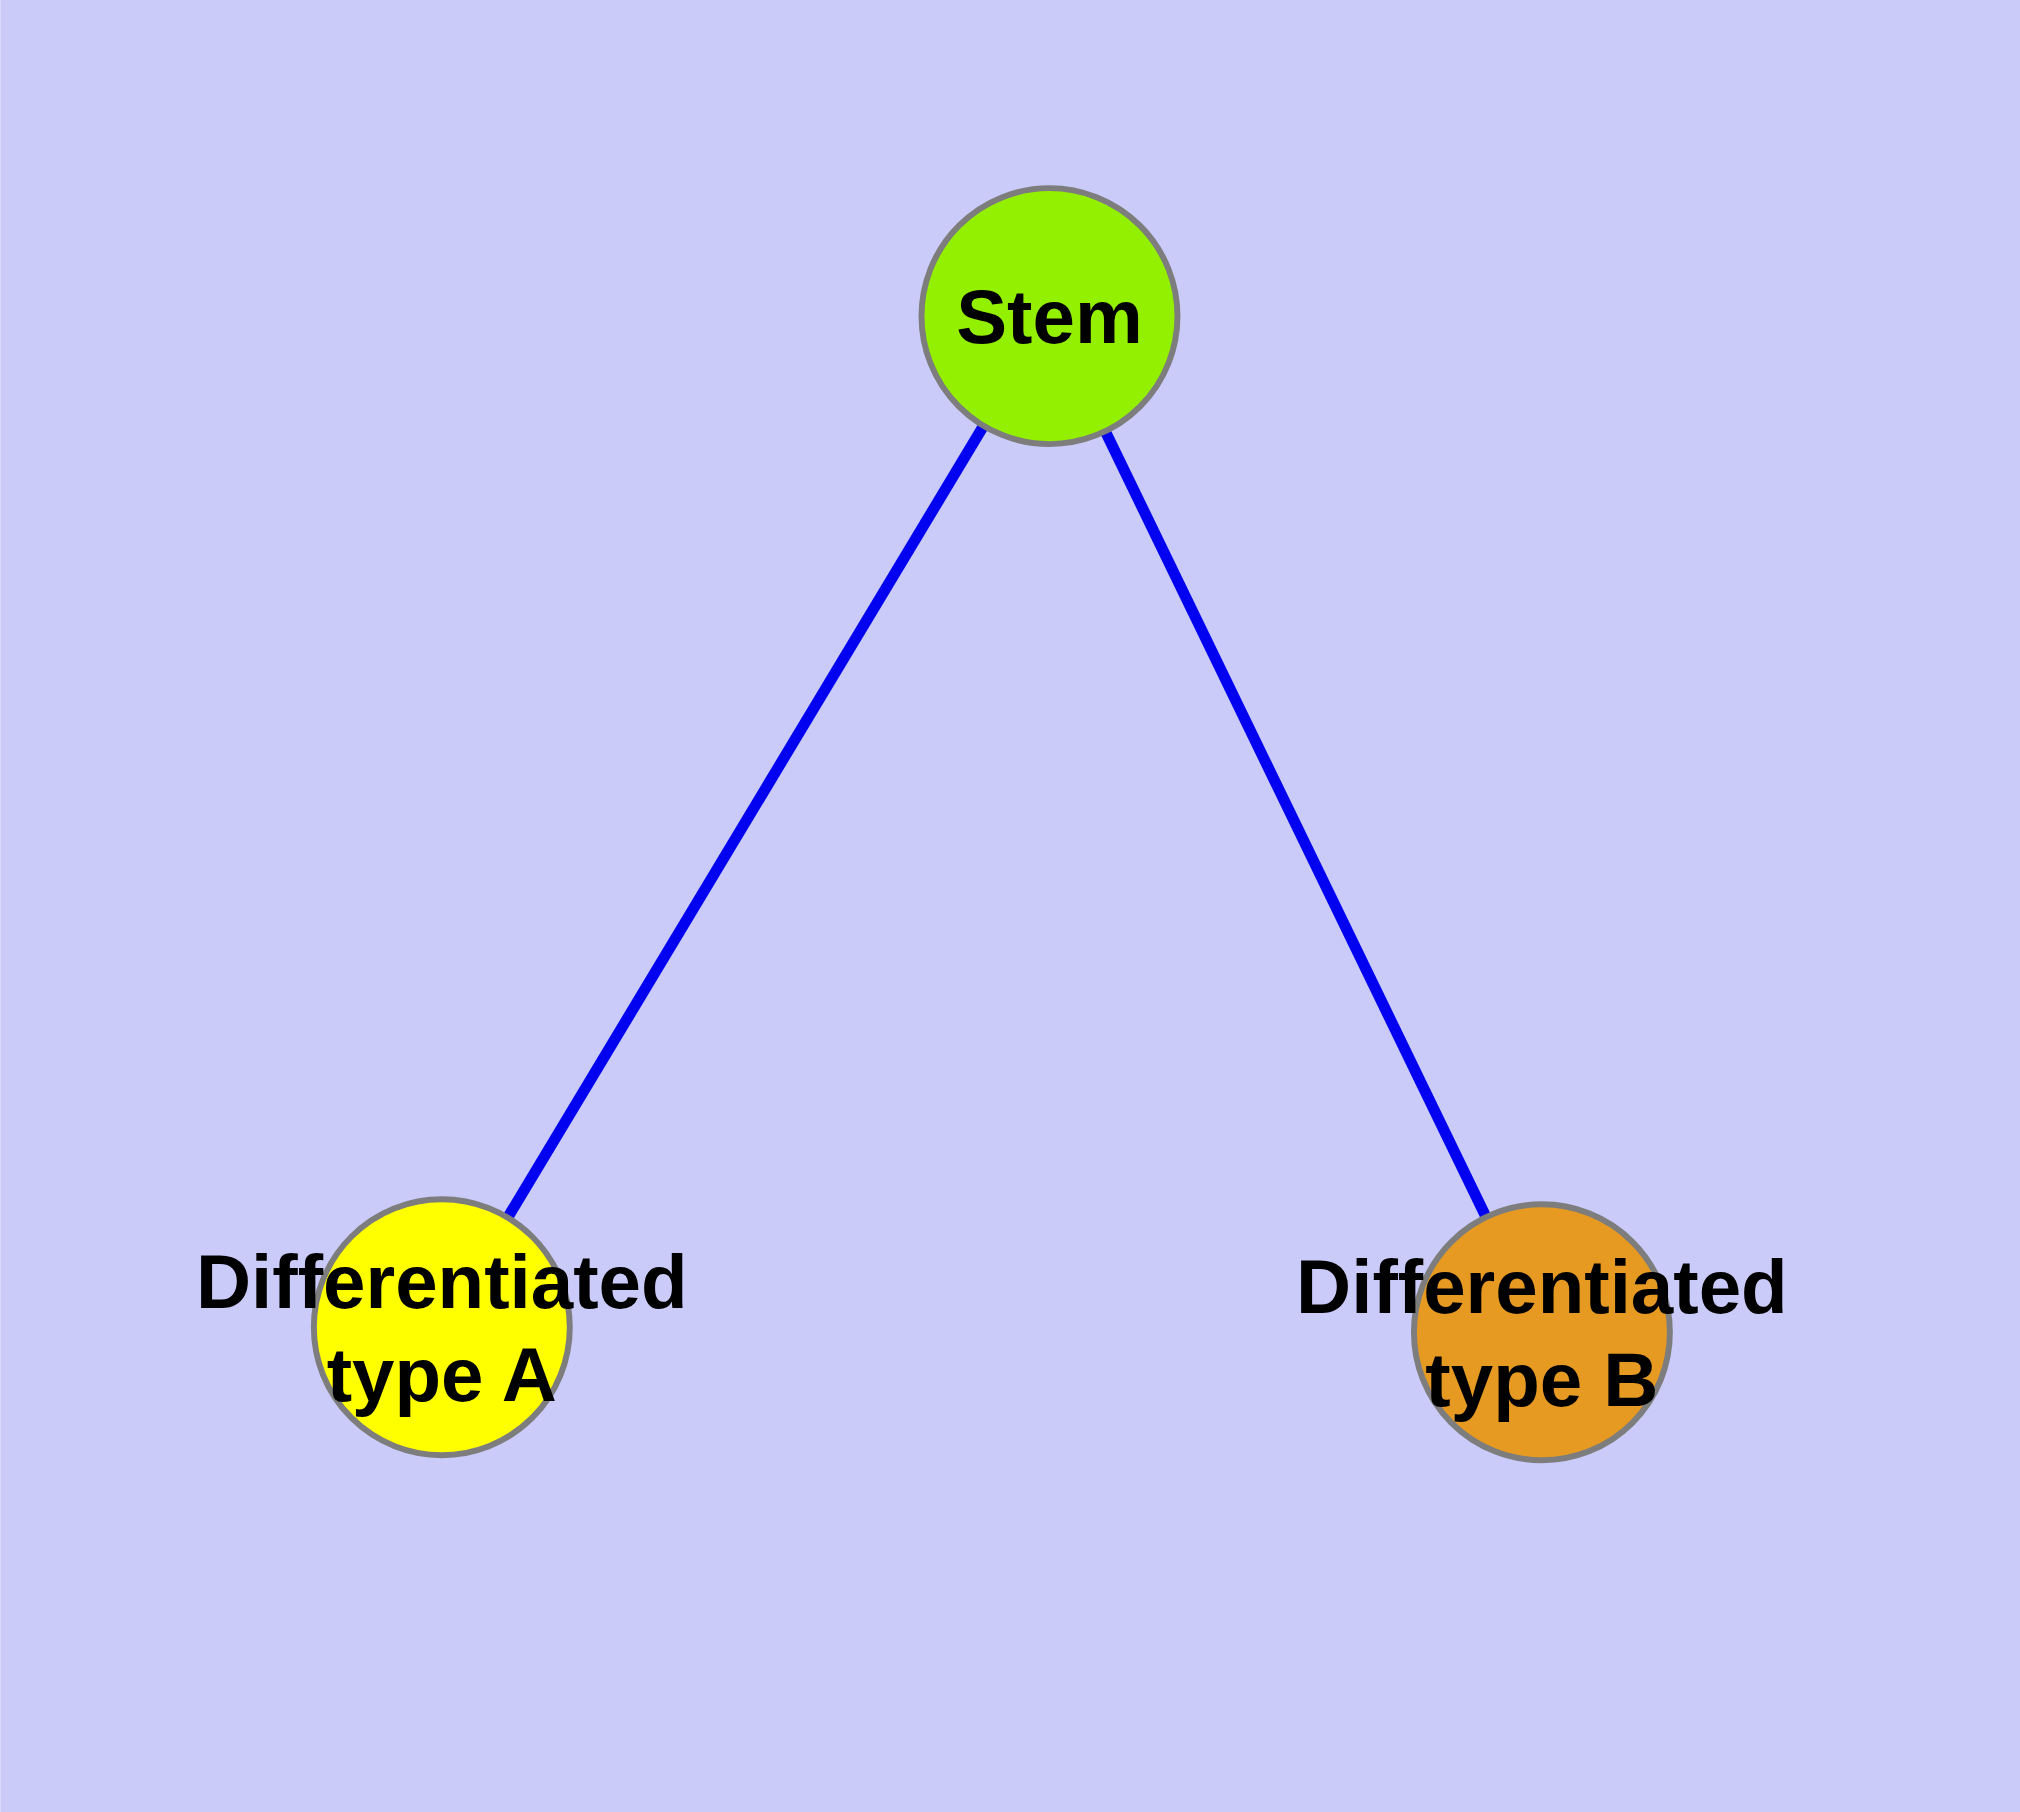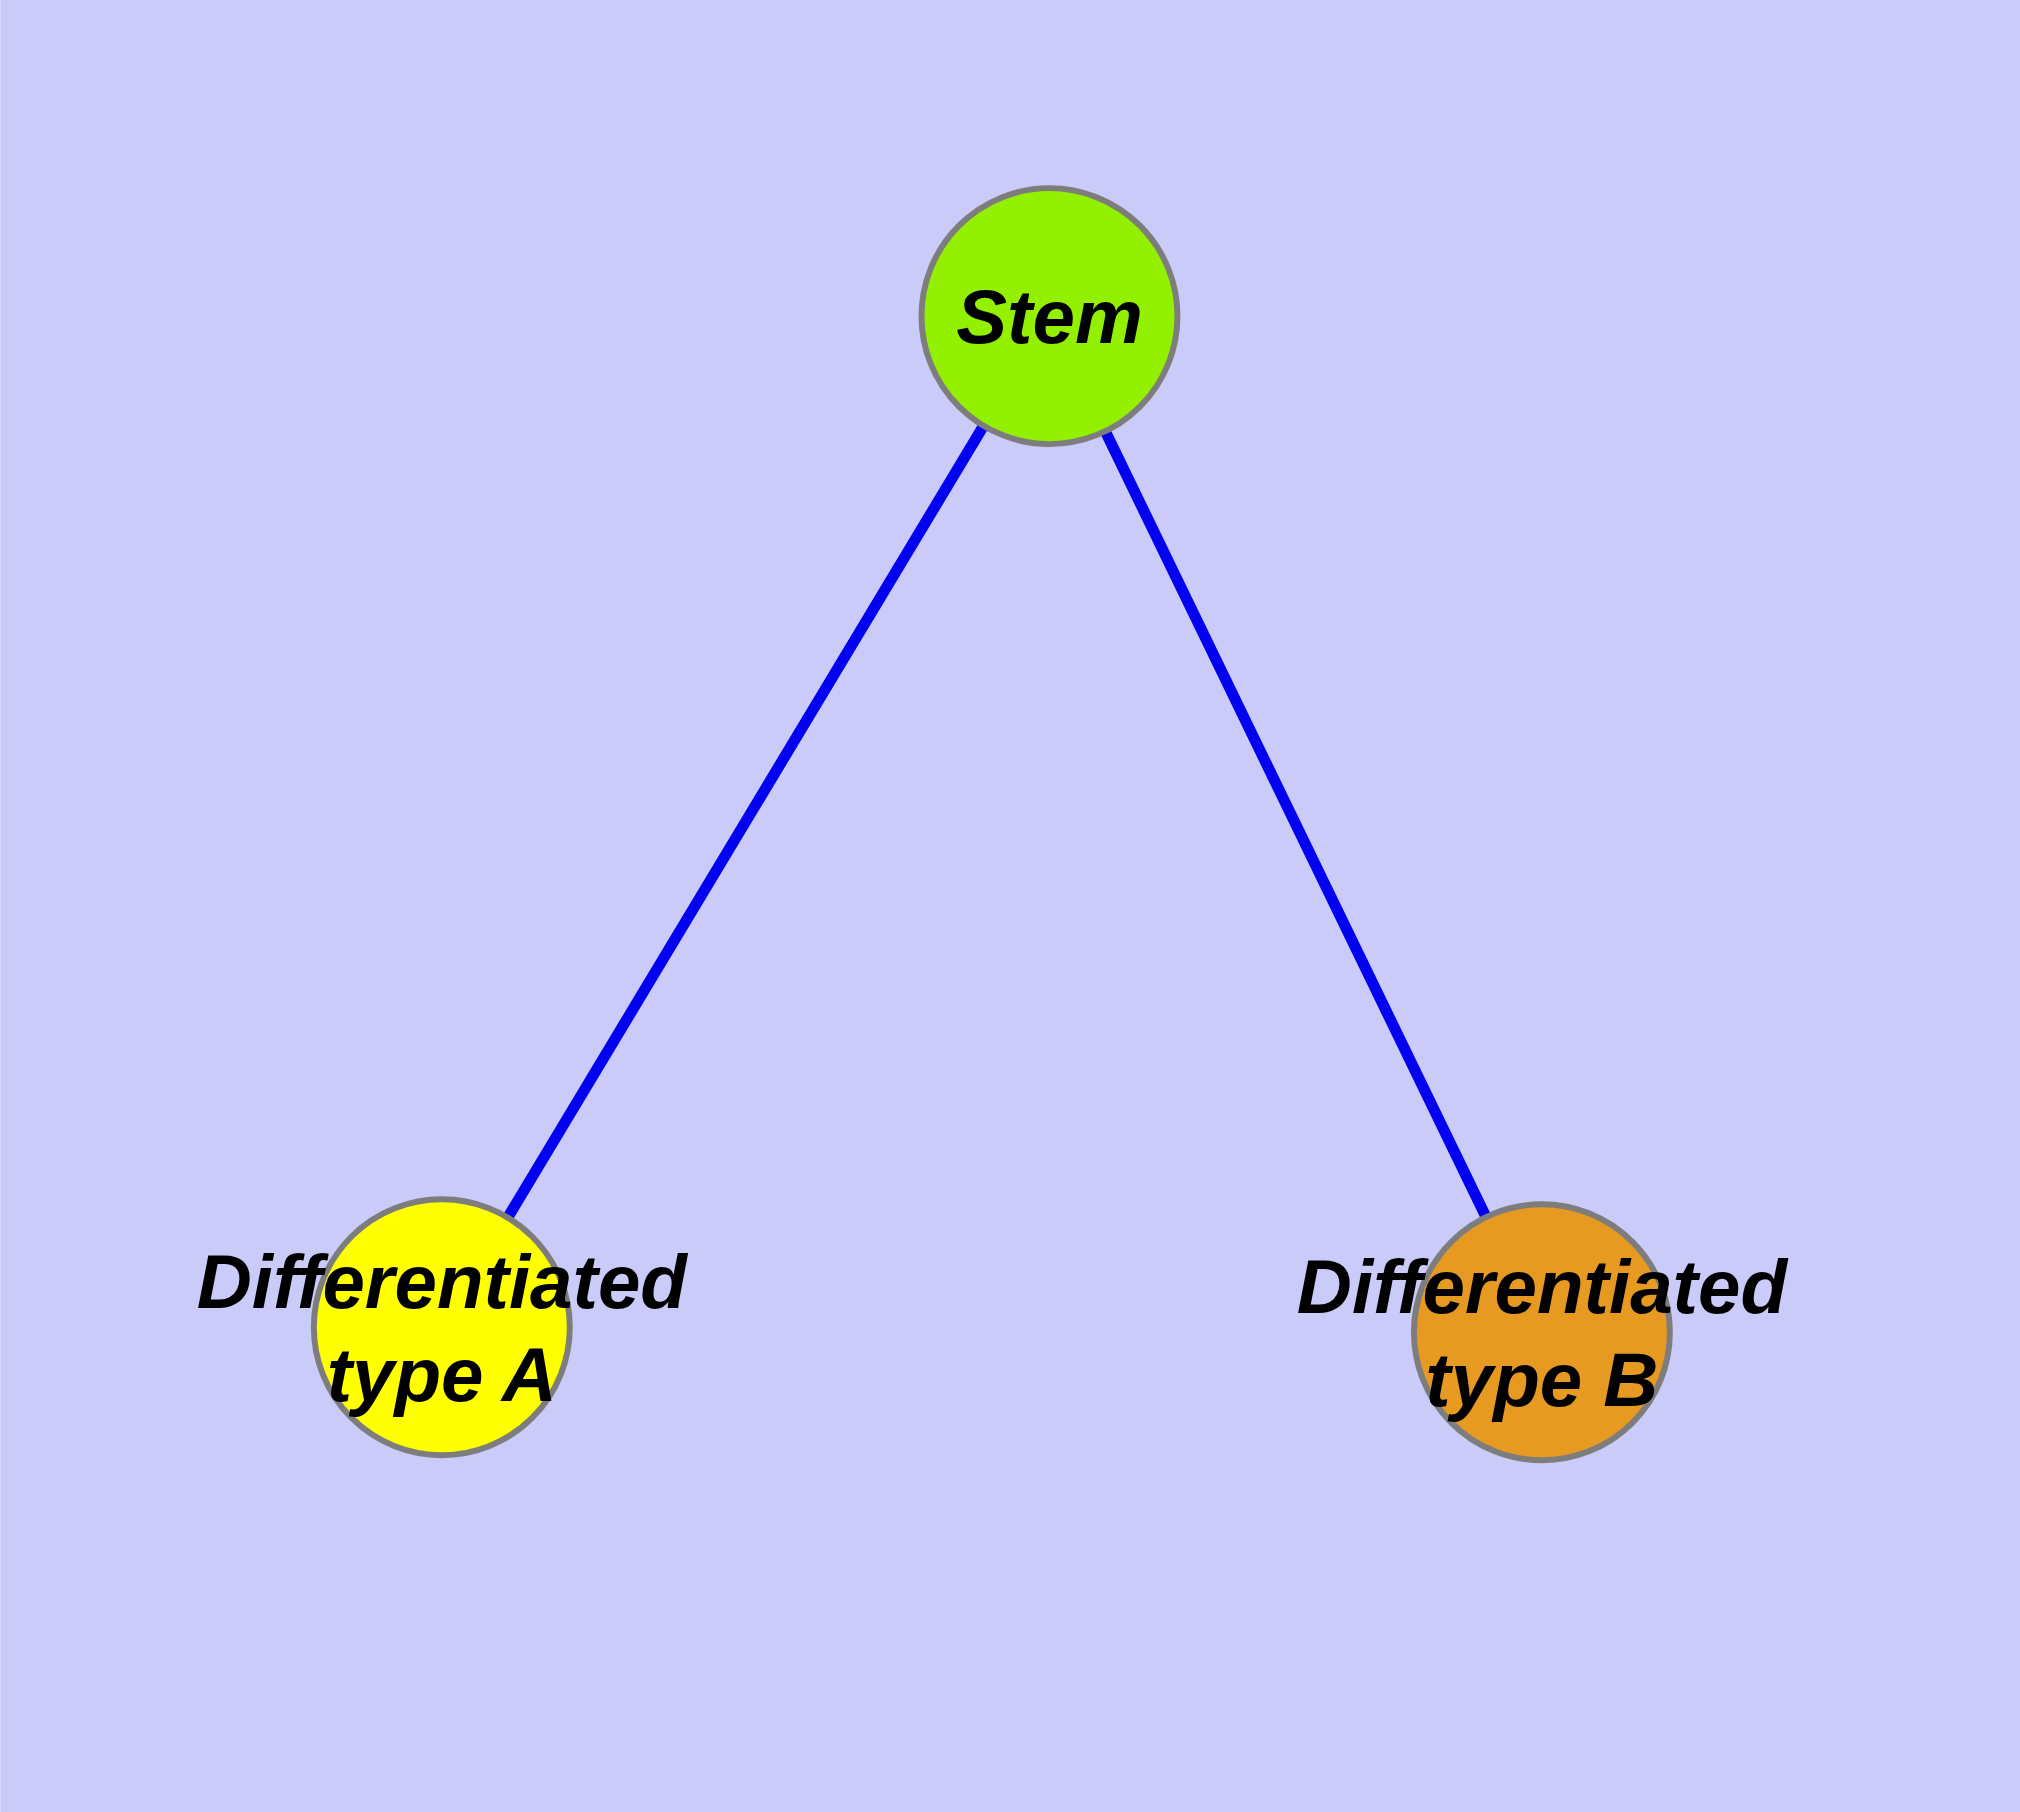--- a/index.html
+++ b/index.html
@@ -10,21 +10,20 @@
   body {
     width: 2021px;
     height: 1812px;
     overflow: hidden;
     font-family: "Liberation Sans", sans-serif;
   }
   .canvas {
     position: relative;
     width: 2021px;
     height: 1812px;
-    font-style: italic;
   }
   svg {
     display: block;
     width: 100%;
     height: 100%;
   }
   .edge {
     fill: none;
   }
   .node-circle {

